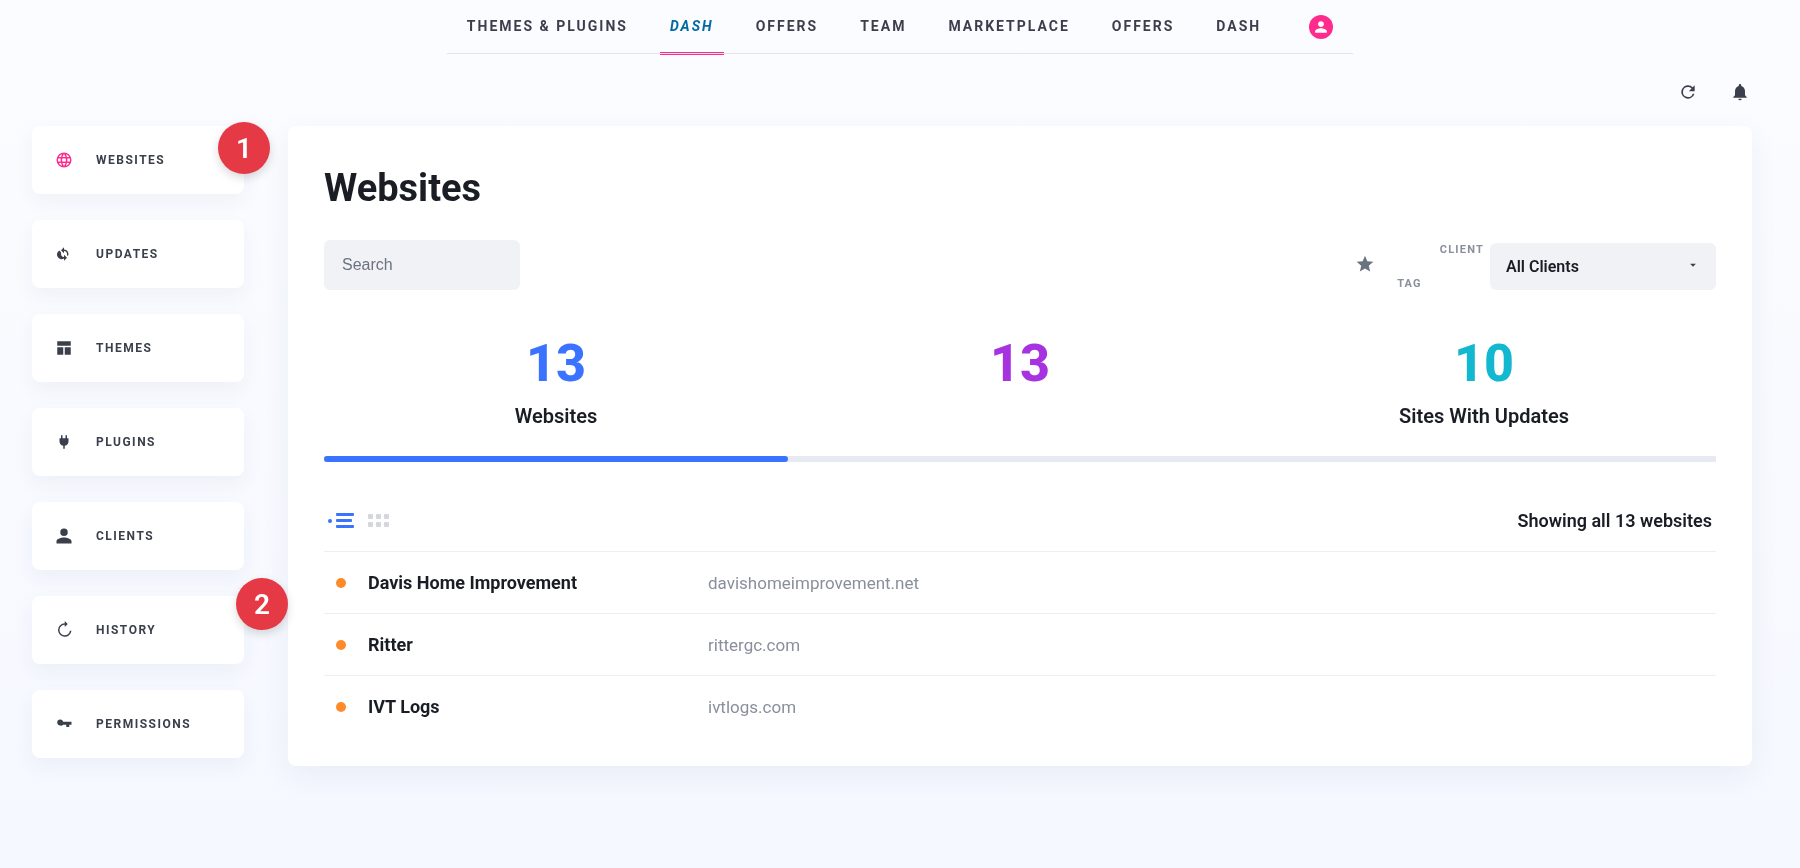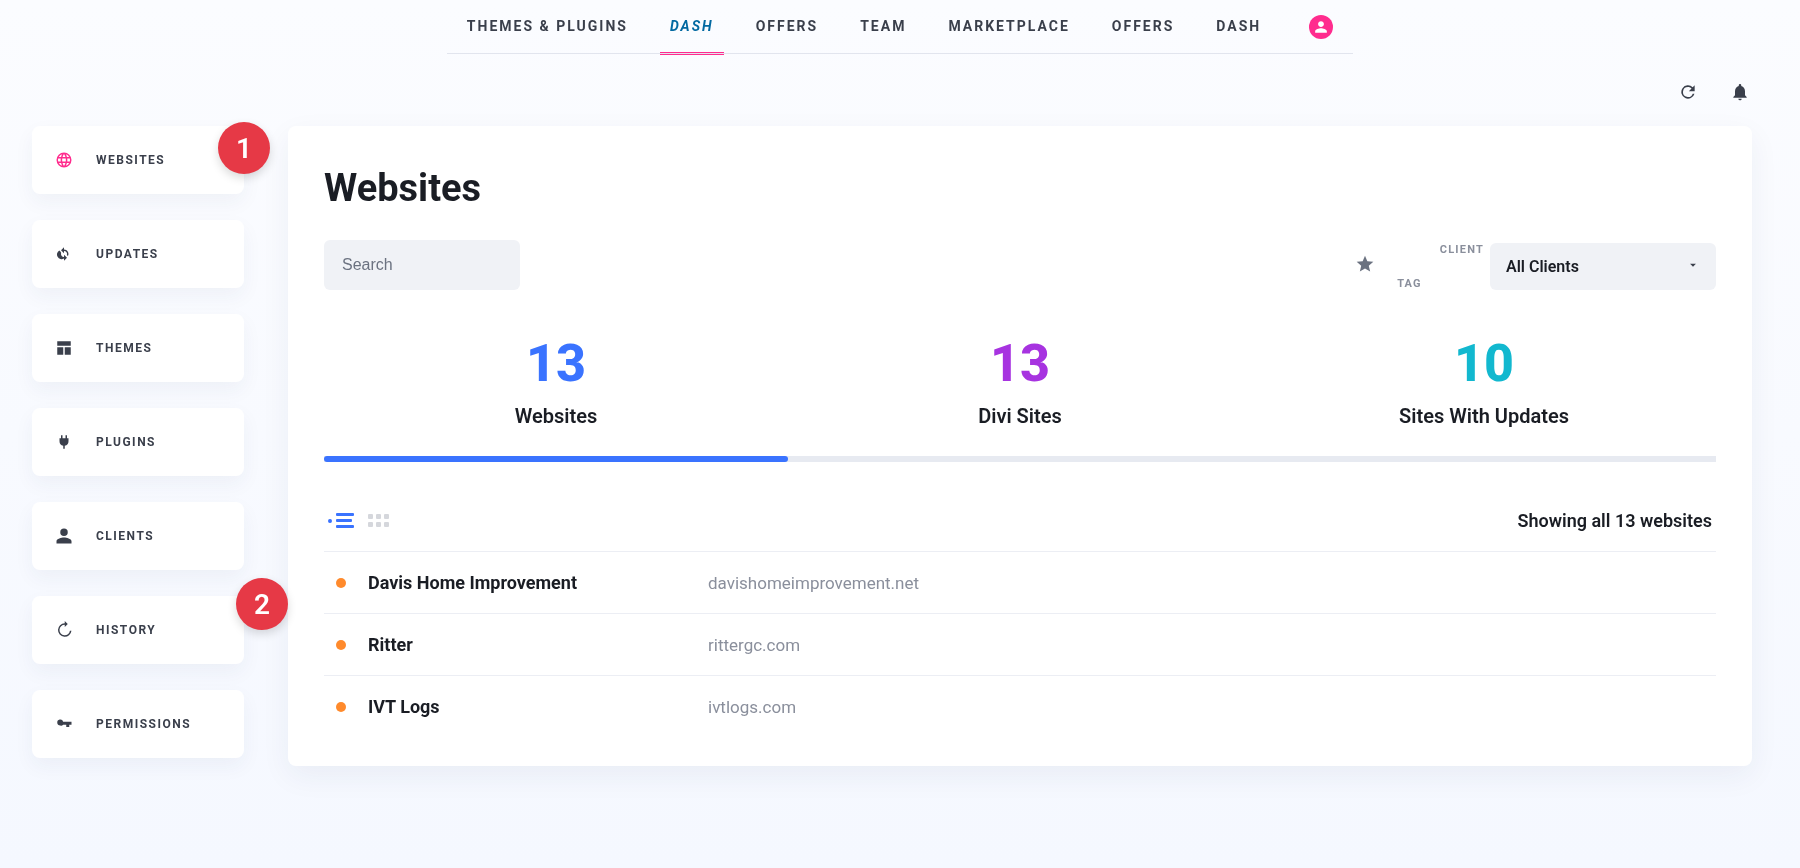--- a/index.html
+++ b/index.html
@@ -421,21 +421,20 @@
       </div>
     </div>
 
     <div class="stats-row">
       <div class="stat-tab c-blue">
         <div class="stat-value">13</div>
         <div class="stat-label">Websites</div>
       </div>
       <div class="stat-tab c-purple">
         <div class="stat-value">13</div>
-        <div class="stat-label">Divi Sites</div>
       </div>
       <div class="stat-tab c-teal">
         <div class="stat-value">10</div>
         <div class="stat-label">Sites With Updates</div>
       </div>
       <div class="stats-indicator"></div>
     </div>
 
     <div class="list-header">
       <div class="view-toggle">

